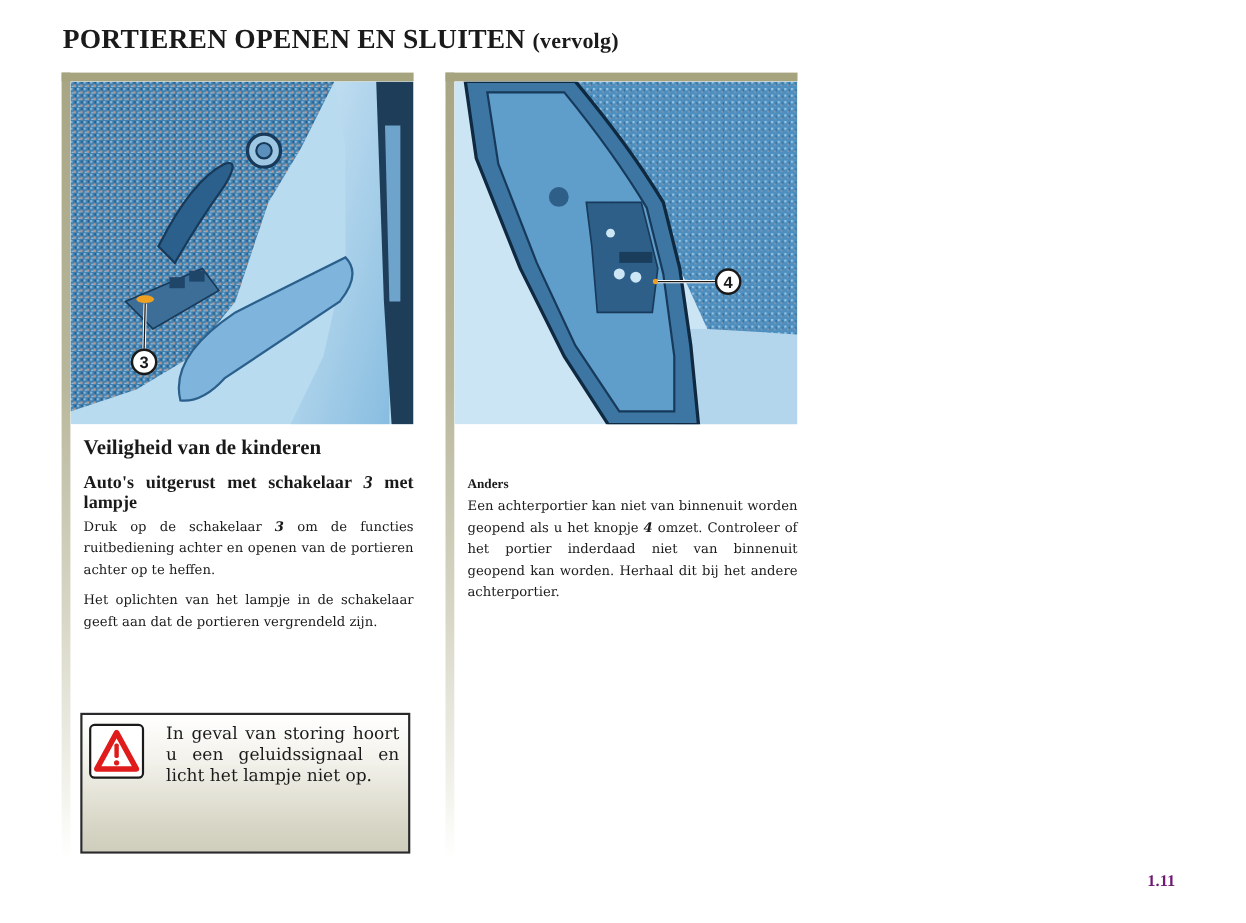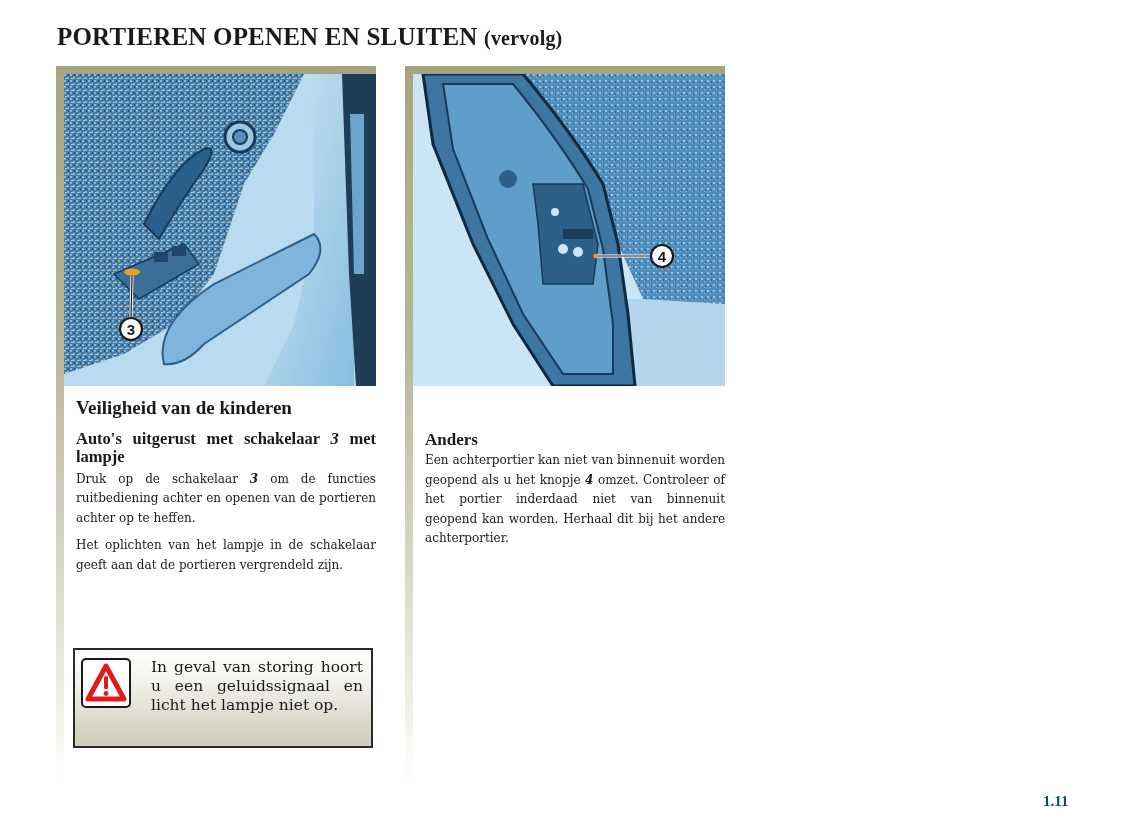--- a/index.html
+++ b/index.html
@@ -19,31 +19,31 @@
 
     .photo { position: absolute; left: 8px; top: 8px; width: 312px; height: 312px; overflow: hidden; }
     .photo svg { display: block; }
 
     .text-block { position: absolute; left: 20px; right: 0; font-size: 17px; line-height: 19.5px; text-align: justify; }
     .heading { font-family: "Liberation Serif", serif; font-weight: bold; font-size: 19px; margin: 0 0 6px 0; }
     .subheading { font-family: "Liberation Serif", serif; font-weight: bold; font-size: 16.5px; line-height: 18px; margin: 12px 0 4px 0; text-align: justify; }
     .para { margin: 0 0 8px 0; font-family: "DejaVu Serif", serif; font-size: 12px; line-height: 19.5px; text-align: justify; hyphens: manual; }
     .ref { font-weight: bold; font-style: italic; }
 
-    .warning { position: absolute; left: 17px; top: 582px; width: 300px; height: 100px;
+    .warning { position: absolute; left: 17px; top: 582px; width: 300px; height: 128px;
                border: 2px solid #2a2a2a; box-sizing: border-box;
                background: linear-gradient(to bottom, #ffffff 0%, #f2f1ea 35%, #d8d6c6 80%, #cfcdbb 100%); }
     .warning-icon { position: absolute; left: 6px; top: 8px; width: 50px; height: 50px;
                     border: 2px solid #1a1a1a; border-radius: 5px; background: #ffffff; box-sizing: border-box; }
     .warning-icon svg { display: block; margin: 3px auto 0 auto; }
     .warning-text { position: absolute; left: 76px; top: 8px; width: 212px;
                     font-family: "DejaVu Serif", serif; font-size: 15.5px; line-height: 19px; text-align: justify; margin: 0; }
 
     .page-number { position: absolute; left: 1043px; top: 793px; font-family: "Liberation Serif", serif;
-                   font-weight: bold; font-size: 15px; color: #0c4a6e; }
+                   font-weight: bold; font-size: 15px; color: #701a75; }
 
     .callout-label { font-family: "Liberation Sans", sans-serif; font-weight: bold; font-size: 15px; }
   </style>
 </head>
 <body>
 
 <h1 class="page-title">
   <span>PORTIEREN OPENEN EN SLUITEN</span>
   <span class="sub">(vervolg)</span>
 </h1>
@@ -154,20 +154,20 @@
       <circle cx="183" cy="182" r="2.5" fill="#f0a020"></circle>
 
       <line x1="185" y1="182" x2="238" y2="182" stroke="#ffffff" stroke-width="3"></line>
       <line x1="185" y1="182" x2="238" y2="182" stroke="#1a1a1a" stroke-width="1.2"></line>
       <circle cx="249" cy="182" r="11" fill="#ffffff" stroke="#1a1a1a" stroke-width="2.2"></circle>
       <text x="249" y="187.5" text-anchor="middle" class="callout-label" fill="#1a1a1a">4</text>
     </svg>
   </div>
 
   <div class="text-block" style="top: 353px; width: 300px;">
-    <h2 class="subheading" style="font-size:17px; margin-bottom:2px;">Anders</h2>
+    <h2 class="subheading" style="font-size:12px; margin-bottom:2px;">Anders</h2>
     <p class="para">
       <span>Een achterportier kan niet van bin­nenuit worden geopend als u het knopje </span><span class="ref">4</span><span> omzet. Controleer of het portier inderdaad niet van bin­nenuit geopend kan worden. Her­haal dit bij het andere achterportier.</span>
     </p>
   </div>
 </section>
 
 <div class="page-number">1.11</div>
 
 </body></html>

